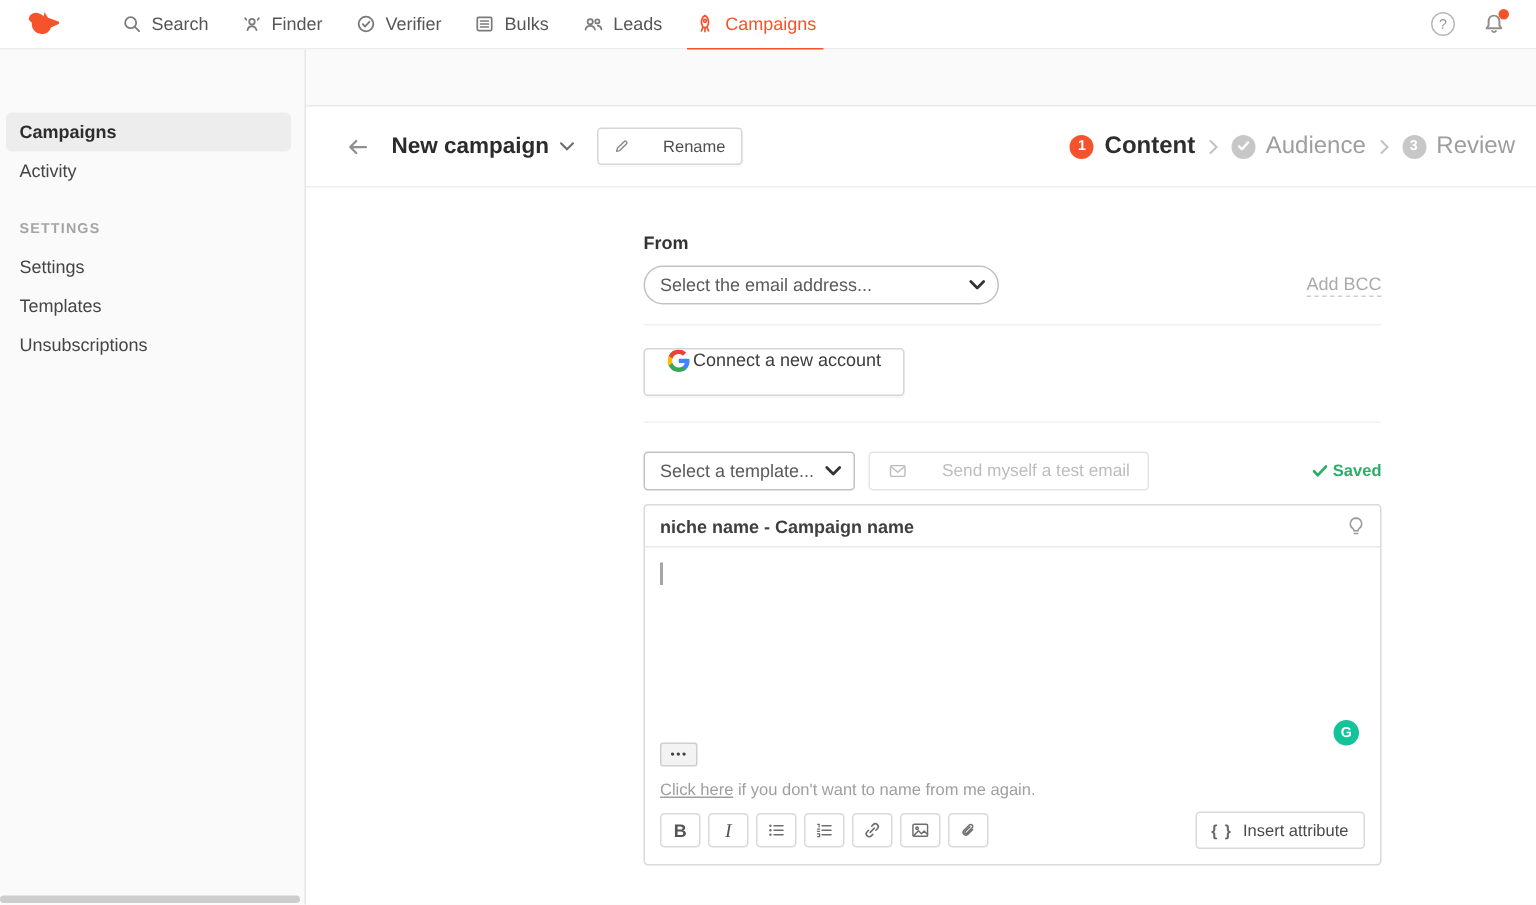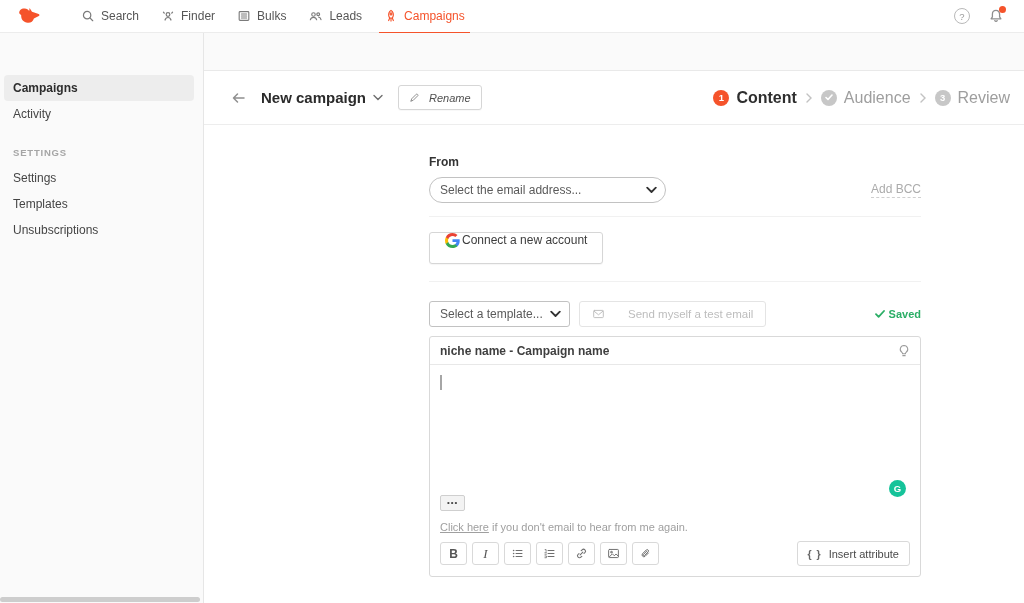--- a/index.html
+++ b/index.html
@@ -32,21 +32,21 @@
   .side-item.active{background:#ededed;border-radius:4px;margin:0 9px 0 4px;padding-left:9px;font-weight:700;color:#2d2d2d;}
   .side-section{margin:20px 0 7px;padding-left:13px;font-size:9.5px;letter-spacing:.8px;color:#a5a5a5;font-weight:700;}
 
   
   .main{position:absolute;top:33px;left:204px;right:0;bottom:0;background:#fafafa;}
   .panel{margin-top:37px;background:#fff;border-top:1px solid #e9e9e9;height:calc(100% - 37px);}
   .panel-header{height:54px;display:flex;align-items:center;padding:0 12px 0 26px;border-bottom:1px solid #ededed;}
   .back-btn{display:flex;color:#8f8f8f;cursor:pointer;margin-right:14px;}
   .page-title{font-size:15px;font-weight:700;color:#2b2b2b;cursor:pointer;}
   .title-caret{display:flex;color:#6e6e6e;margin-left:7px;cursor:pointer;}
-  .rename-btn{margin-left:15px;display:inline-flex;align-items:center;gap:9px;height:25px;padding:0 10px;background:#fff;border:1px solid #d6d6d6;border-radius:3px;font-size:11px;color:#4f4f4f;cursor:pointer;box-shadow:0 1px 1px rgba(0,0,0,.03);font-style:italic;}
+  .rename-btn{margin-left:15px;display:inline-flex;align-items:center;gap:22px;height:25px;padding:0 10px;background:#fff;border:1px solid #d6d6d6;border-radius:3px;font-size:11px;color:#4f4f4f;cursor:pointer;box-shadow:0 1px 1px rgba(0,0,0,.03);}
   .rename-btn .icon{color:#8a8a8a;}
 
   .stepper{margin-left:auto;display:flex;align-items:center;gap:9px;padding-right:2px;}
   .step{display:flex;align-items:center;gap:7px;}
   .step-circle{width:16px;height:16px;border-radius:50%;display:flex;align-items:center;justify-content:center;font-size:9.5px;color:#fff;background:#c7c7c7;font-weight:700;}
   .step-circle.active{background:var(--accent);}
   .step-label{font-size:16px;color:#9e9e9e;}
   .step-label.active{color:#2e2e2e;font-weight:700;}
   .step-sep{display:flex;color:#c2c2c2;}
 
@@ -116,20 +116,29 @@
           <svg width="14" height="14" viewBox="0 0 16 16" fill="none" stroke="currentColor" stroke-width="1.4" stroke-linecap="round">
               <circle cx="8" cy="6.2" r="2.1"></circle>
               <path d="M4.6 12.6c.5-1.9 1.8-2.9 3.4-2.9s2.9 1 3.4 2.9"></path>
               <path d="M2.8 3.6l.9 1.2M13.2 3.6l-.9 1.2"></path>
             </svg>
         </span>
         <span>Finder</span>
       </a>
       <a class="nav-item">
         <span class="icon">
+          <svg width="14" height="14" viewBox="0 0 16 16" fill="none" stroke="currentColor" stroke-width="1.4" stroke-linecap="round" stroke-linejoin="round">
+              <circle cx="8" cy="8" r="5.6"></circle>
+              <path d="M5.5 8.1l1.8 1.8 3.3-3.6"></path>
+            </svg>
+        </span>
+        <span>Verifier</span>
+      </a>
+      <a class="nav-item">
+        <span class="icon">
           <svg width="14" height="14" viewBox="0 0 16 16" fill="none" stroke="currentColor" stroke-width="1.3" stroke-linecap="round">
               <rect x="2.5" y="3" width="11" height="10" rx="1"></rect>
               <line x1="5" y1="5.7" x2="11" y2="5.7"></line>
               <line x1="5" y1="8" x2="11" y2="8"></line>
               <line x1="5" y1="10.3" x2="11" y2="10.3"></line>
             </svg>
         </span>
         <span>Bulks</span>
       </a>
       <a class="nav-item">
@@ -308,21 +317,21 @@
                   <line x1="5.6" y1="13.4" x2="8.4" y2="13.4"></line>
                 </svg>
             </span>
           </div>
 
           <div class="editor-body">
             <span class="text-cursor"></span>
             <div class="grammarly">G</div>
             <div class="body-bottom">
               <span class="more-btn">•••</span>
-              <div class="unsub"><a>Click here</a><span> if you don't email to hear from me again.</span></div>
+              <div class="unsub"><a>Click here</a><span> if you don't want to name from me again.</span></div>
             </div>
           </div>
 
           <div class="editor-toolbar">
             <button class="tool-btn tool-b">B</button>
             <button class="tool-btn tool-i">I</button>
             <button class="tool-btn">
               <span class="icon">
                 <svg width="13" height="13" viewBox="0 0 16 16" stroke="currentColor" stroke-width="1.3" stroke-linecap="round">
                     <circle cx="3.2" cy="4.3" r="1" fill="currentColor" stroke="none"></circle>

